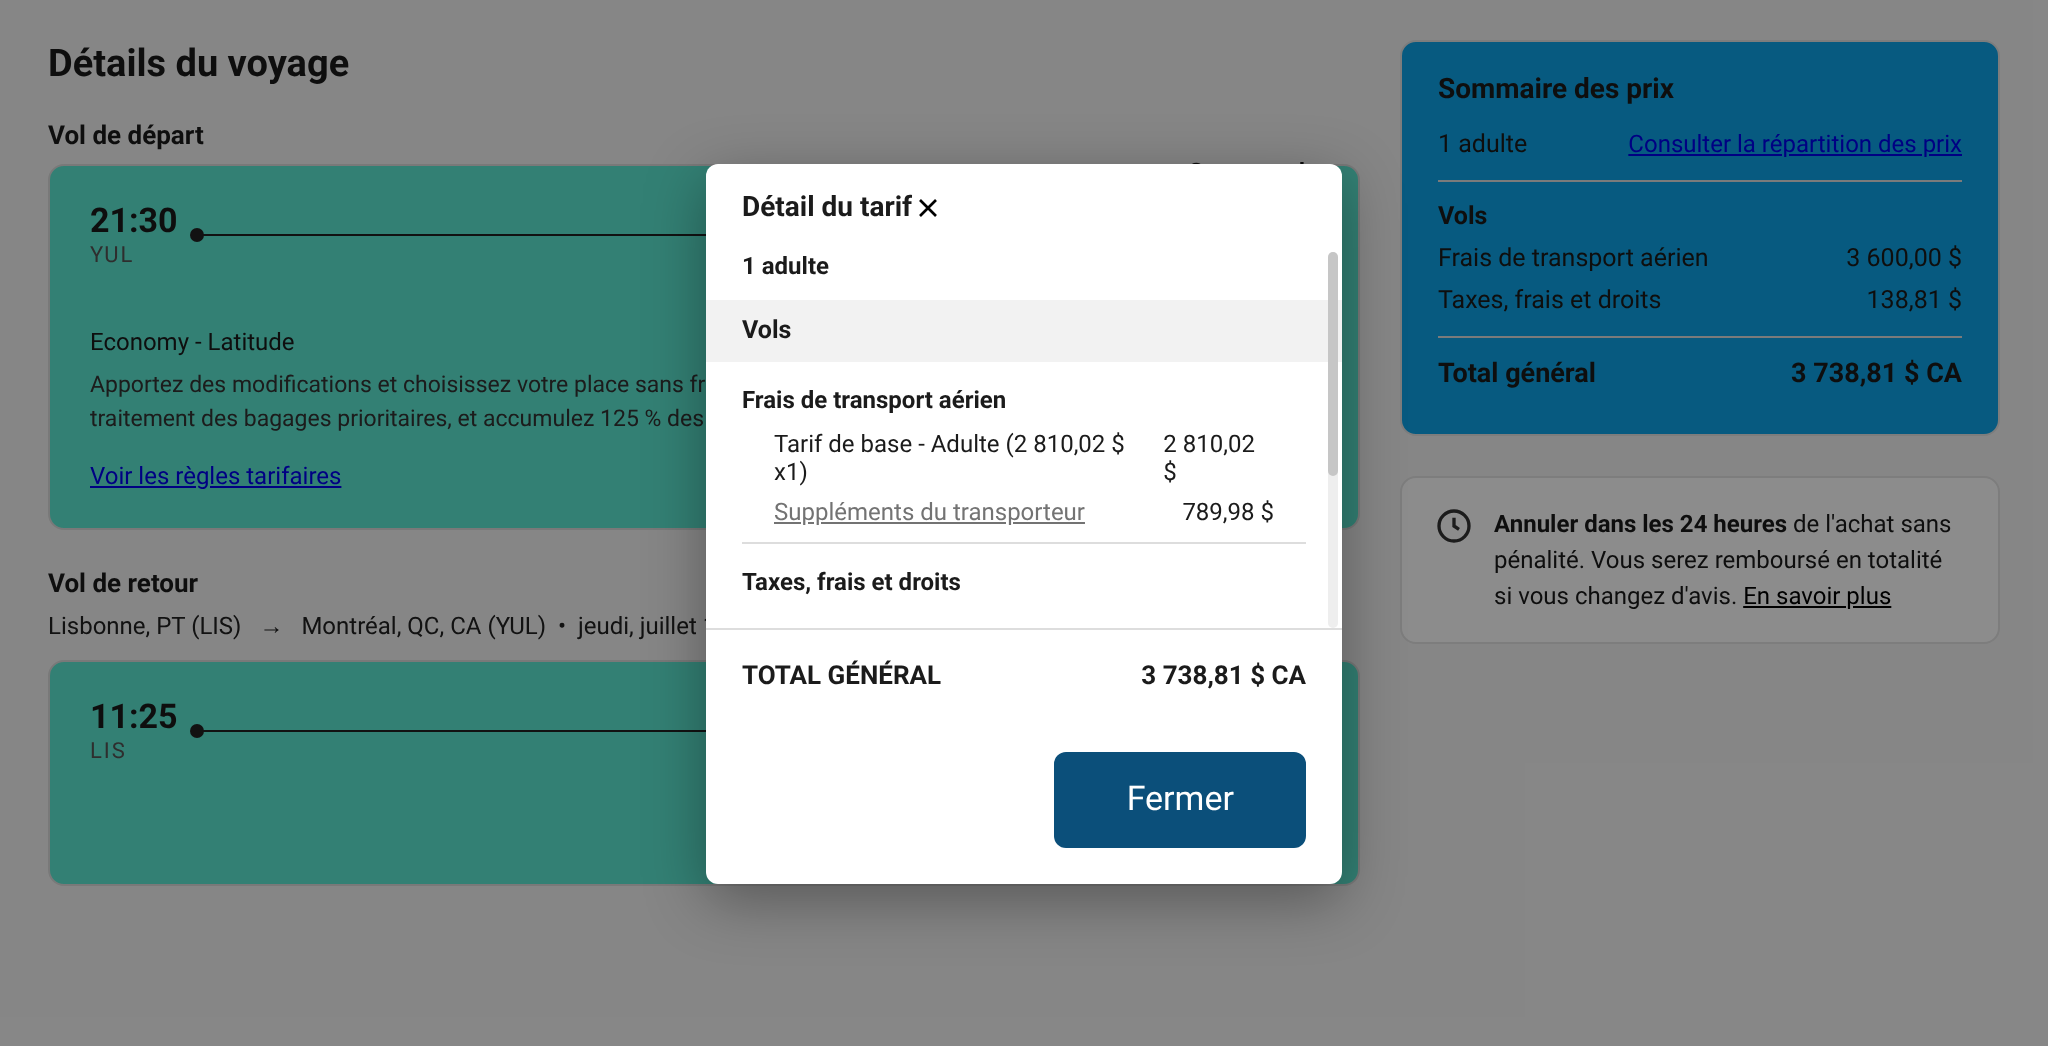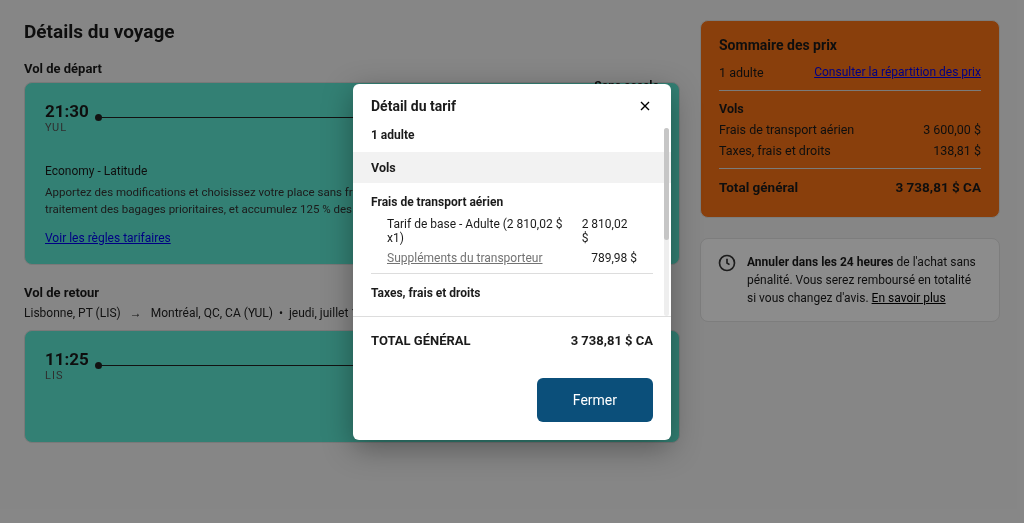--- a/index.html
+++ b/index.html
@@ -16,50 +16,50 @@
   .time-block{text-align:left}
   .time{font-size:17px;font-weight:700}
   .code{font-size:11px;color:#555;letter-spacing:1px}
   .line{flex:1;height:1px;background:#222;position:relative}
   .line:before{content:"";position:absolute;left:-4px;top:-3px;width:7px;height:7px;border-radius:50%;background:#222}
   .nostop{position:absolute;right:0;top:-22px;font-size:12px;font-weight:700}
   .logo{width:18px;height:18px;border:1px solid #222;border-radius:50%;display:inline-block;margin-left:6px}
   .fare{font-size:12px;margin-bottom:6px}
   .desc{font-size:11.5px;color:#333;line-height:1.5;margin-bottom:8px}
   .rules{font-size:12px;text-decoration:underline}
-  .panel{background:#f97316;border:1px solid #e3e3e3;border-radius:8px;padding:16px 18px;margin-bottom:20px}
+  .panel{background:#0ea5e9;border:1px solid #e3e3e3;border-radius:8px;padding:16px 18px;margin-bottom:20px}
   .panel h3{font-size:14px;font-weight:700;margin-bottom:12px}
   .pr-row{display:flex;justify-content:space-between;font-size:12.5px;margin:6px 0}
   .pr-link{text-decoration:underline;font-size:12px}
   hr.sep{border:none;border-top:1px solid #e0e0e0;margin:10px 0}
   .pr-total{font-weight:700;font-size:13.5px}
   .cancel-box{display:flex;gap:10px;background:#fff;border:1px solid #e3e3e3;border-radius:8px;padding:14px 16px;font-size:12px;line-height:1.5}
   .clock-icon{width:20px;height:20px;flex-shrink:0}
   .clock-icon svg{width:100%;height:100%}
   .bottom-links{text-align:right;font-size:12px;margin-top:28px}
   .bottom-links a{text-decoration:underline;color:#000}
   
   .overlay{position:absolute;inset:0;background:rgba(0,0,0,.45);display:flex;align-items:center;justify-content:center}
   .modal{width:318px;background:#fff;border-radius:6px;box-shadow:0 8px 30px rgba(0,0,0,.35);overflow:hidden}
-  .modal-header{display:flex;justify-content:space-between;align-items:center;padding:14px 18px}
+  .modal-header{display:flex;align-items:center;padding:14px 18px}
   .modal-header h4{font-size:14px;font-weight:700}
   .close{width:16px;height:16px;cursor:pointer}
   .close svg{width:100%;height:100%}
   .modal-body{padding:0 18px 14px;font-size:12px;position:relative}
   .modal-body .pax{font-weight:700;margin-bottom:10px}
   .section-band{background:#f2f2f2;margin:0 -18px;padding:8px 18px;font-weight:700;font-size:12.5px}
   .sub{font-weight:700;margin:12px 0 8px}
   .mrow{display:flex;justify-content:space-between;font-size:12px;margin:6px 16px}
   .mrow .lnk{text-decoration:underline;color:#737373}
   .mhr{border:none;border-top:1px solid #ddd;margin:8px 0}
   .scroll-track{position:absolute;right:2px;top:0;bottom:0;width:5px;background:#eee;border-radius:3px}
   .scroll-thumb{position:absolute;right:2px;top:0;width:5px;height:60%;background:#c6c6c6;border-radius:3px}
   .modal-total{display:flex;justify-content:space-between;padding:16px 18px;border-top:1px solid #ddd;font-weight:700;font-size:13px}
   .modal-footer{padding:14px 18px 18px;text-align:right}
-  .btn{background:#0b4f7a;color:#fff;border:none;border-radius:6px;padding:14px 36px;font-size:14px;cursor:pointer}
+  .btn{background:#0b4f7a;color:#fff;border:none;border-radius:6px;padding:14px 36px;font-size:17px;cursor:pointer}
 </style>
 </head>
 <body>
 
 <div class="page">
   <div class="left">
     <h2 class="page-title">Détails du voyage</h2>
 
     <div class="subhead">Vol de départ</div>
 

